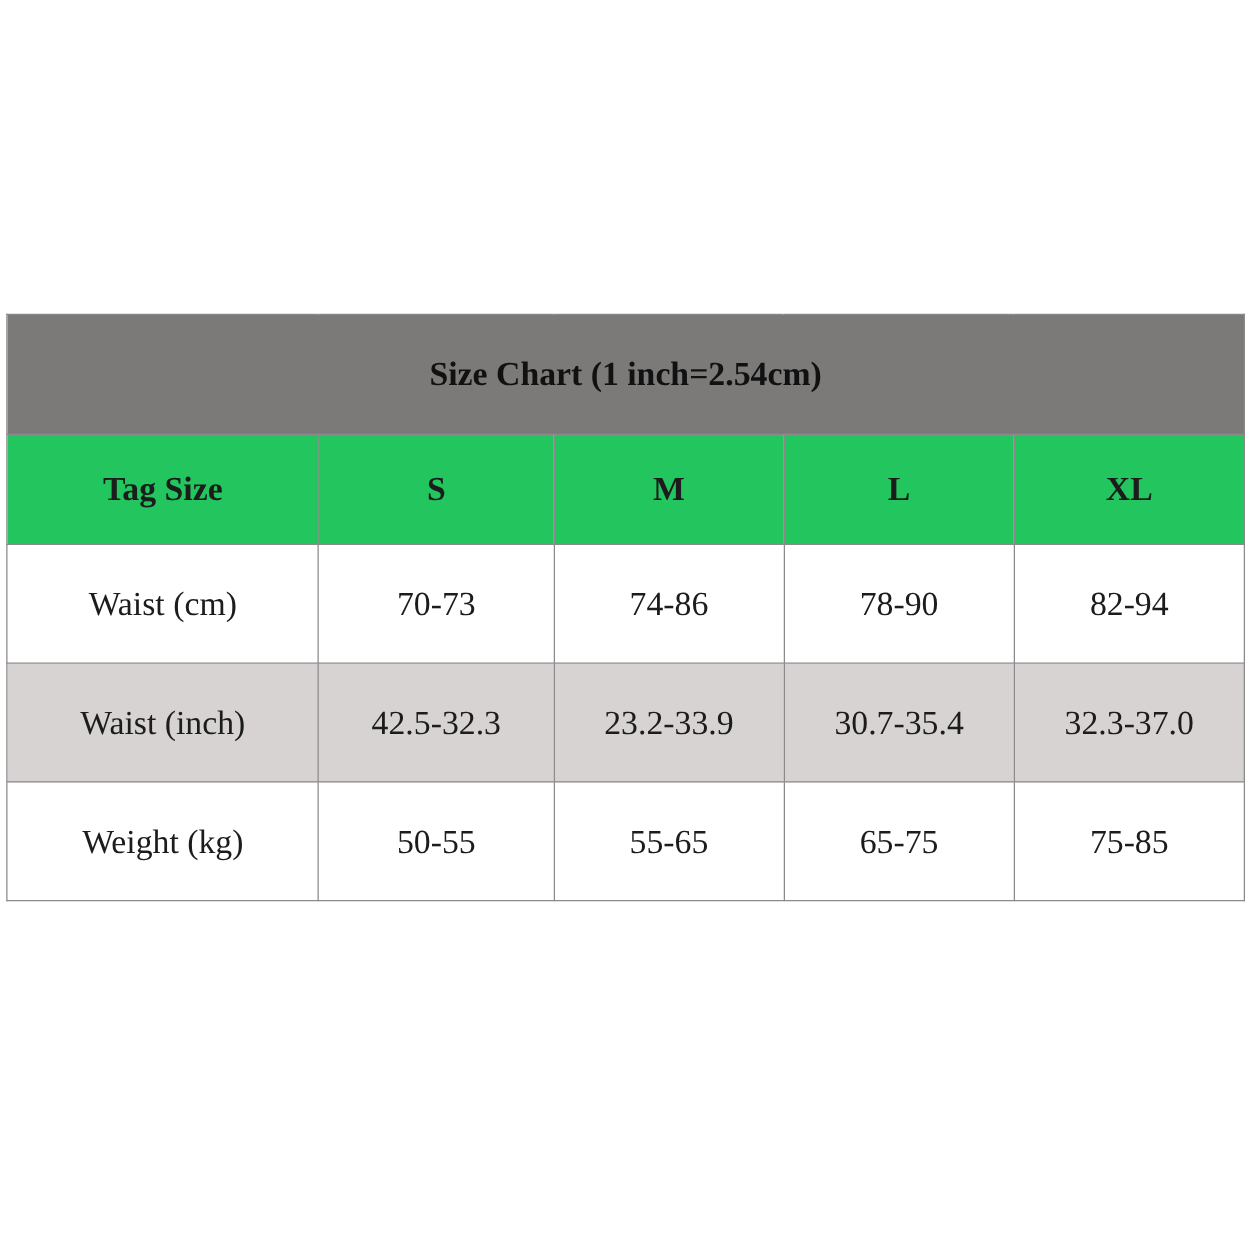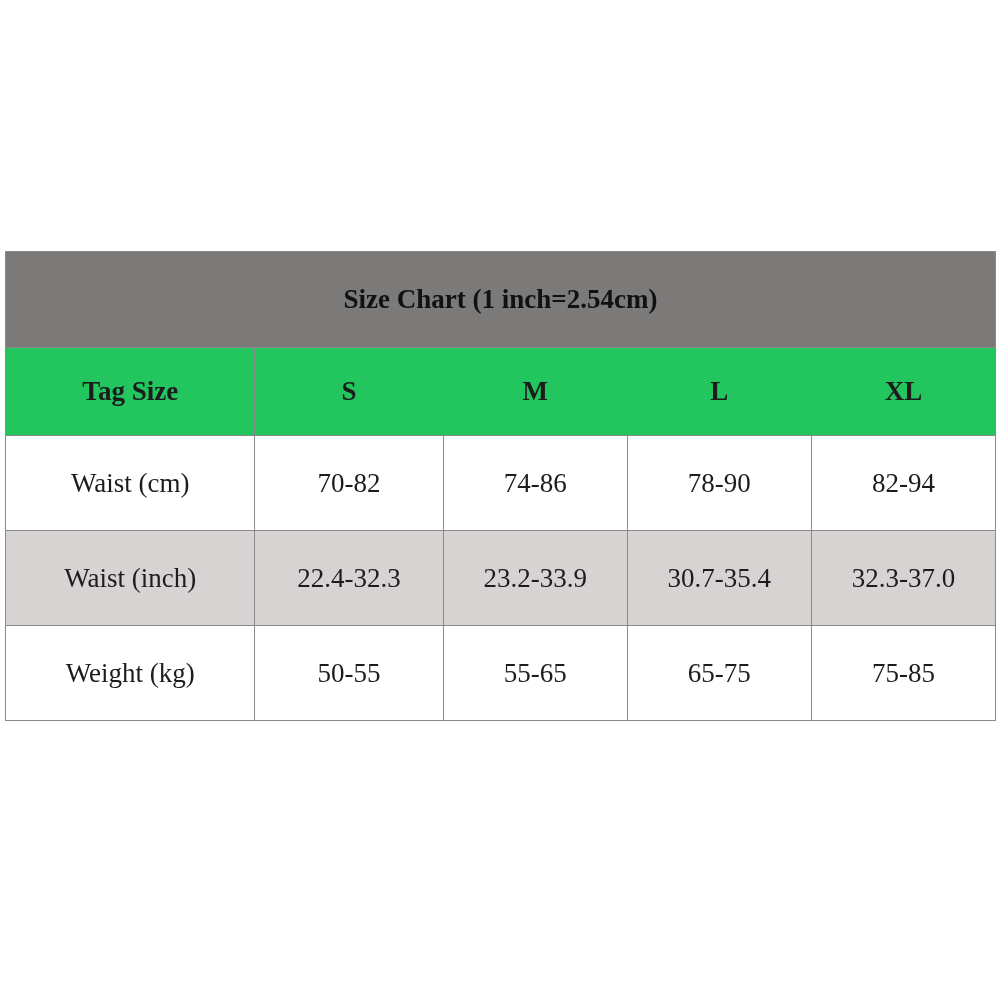--- a/index.html
+++ b/index.html
@@ -96,28 +96,28 @@
         </tr>
         <tr class="header-row">
           <td>Tag Size</td>
           <td>S</td>
           <td>M</td>
           <td>L</td>
           <td>XL</td>
         </tr>
         <tr class="row-light">
           <td class="label-cell">Waist (cm)</td>
-          <td>70-82</td>
+          <td>70-73</td>
           <td>74-86</td>
           <td>78-90</td>
           <td>82-94</td>
         </tr>
         <tr class="row-shade">
           <td class="label-cell">Waist (inch)</td>
-          <td>22.4-32.3</td>
+          <td>42.5-32.3</td>
           <td>23.2-33.9</td>
           <td>30.7-35.4</td>
           <td>32.3-37.0</td>
         </tr>
         <tr class="row-light">
           <td class="label-cell">Weight (kg)</td>
           <td>50-55</td>
           <td>55-65</td>
           <td>65-75</td>
           <td>75-85</td>

